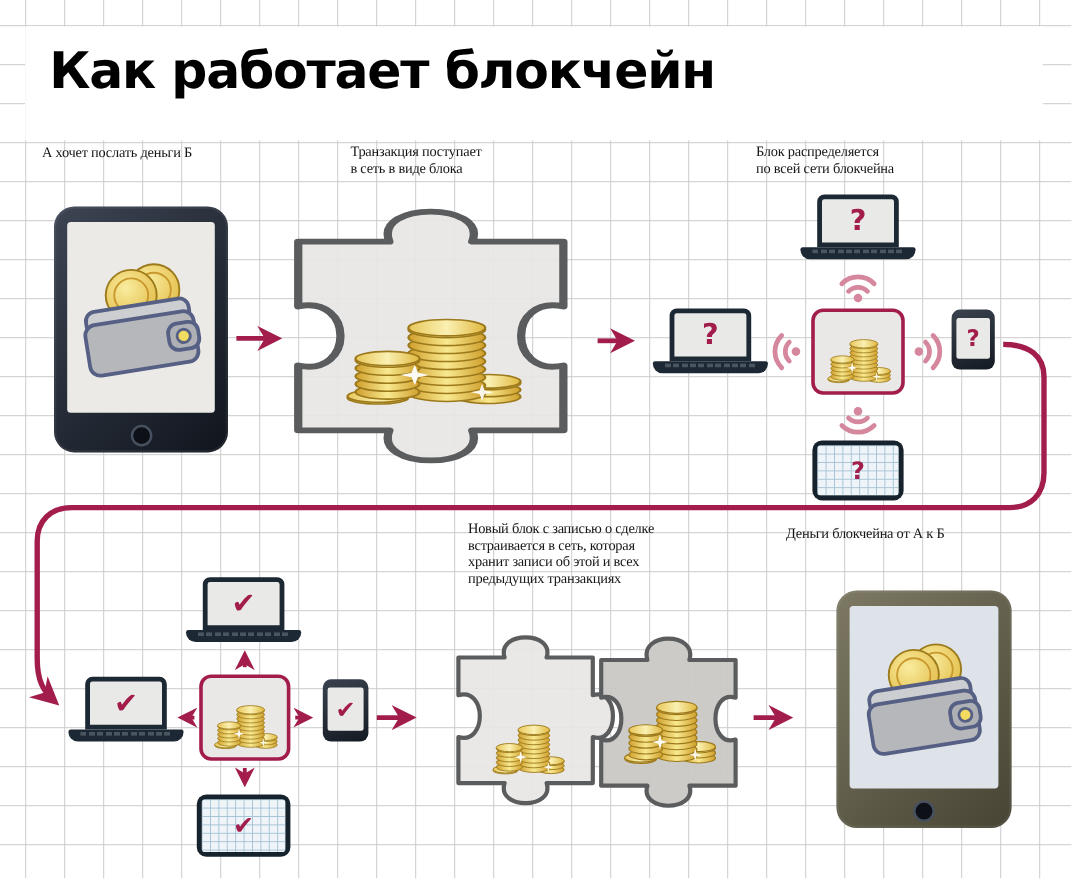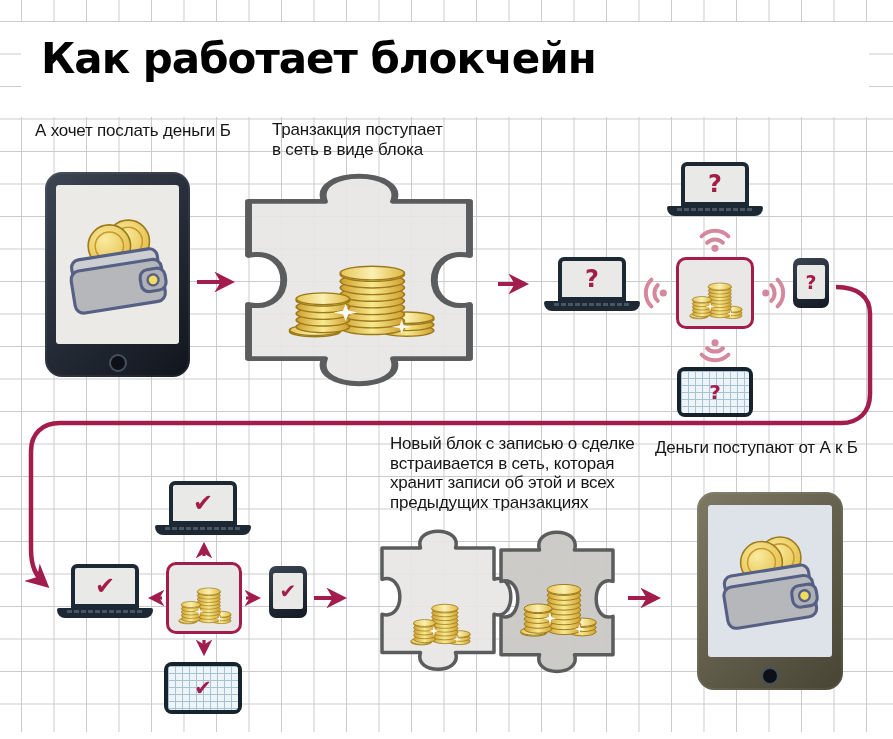--- a/index.html
+++ b/index.html
@@ -14,22 +14,22 @@
   }
   html,body{margin:0;padding:0;background:#fff;}
   .stage{position:relative;width:893px;height:732px;overflow:hidden;background:#fff;
     background-image:linear-gradient(var(--gridline) 1px,transparent 1px),
                      linear-gradient(90deg,var(--gridline) 1px,transparent 1px);
     background-size:32.5px 32.5px;background-position:21px 21px;
     font-family:"Liberation Sans",sans-serif;}
   .title-panel{position:absolute;left:21px;top:22px;width:848px;height:95px;background:#fff;}
   .title-panel h1{margin:0;padding:14px 0 0 20px;font-size:42px;line-height:1.1;font-weight:800;
     letter-spacing:-1px;color:#000;font-family:"DejaVu Sans","Liberation Sans",sans-serif;}
-  .label{position:absolute;font-size:17px;line-height:1.16;font-weight:500;color:#161616;
-    white-space:pre-line;letter-spacing:-0.2px;}
+  .label{position:absolute;font-size:12px;line-height:1.16;font-weight:500;color:#161616;
+    white-space:pre-line;letter-spacing:-0.2px;font-family:Liberation Serif, serif;}
   
   .laptop{position:absolute;width:96px;display:flex;flex-direction:column;align-items:center;}
   .l-scr{width:68px;height:44px;box-sizing:border-box;background:var(--screen);
     border:4px solid var(--dark);border-radius:6px 6px 0 0;display:flex;align-items:center;justify-content:center;}
   .l-base{width:96px;height:10px;background:var(--dark);border-radius:2px 2px 8px 8px;position:relative;}
   .l-base::before{content:"";position:absolute;left:10px;right:10px;top:2px;height:3px;
     background:repeating-linear-gradient(90deg,#49555f 0 5px,transparent 5px 7px);}
   .glyph{color:var(--accent);font-weight:800;font-size:24px;line-height:1;
     font-family:"DejaVu Sans","Liberation Sans",sans-serif;}
   .phone{position:absolute;background:linear-gradient(160deg,#39424e,#141a22);border-radius:7px;
@@ -128,27 +128,29 @@
         </g>
       </symbol>
     </defs>
   </svg>
 
   <div class="title-panel">
     <h1>Как работает блокчейн</h1>
   </div>
 
   <div class="label" style="left:35px;top:121px">А хочет послать деньги Б</div>
-  <div class="label" style="left:272px;top:120px">Транзакция поступает
+  <div class="label" style="left:292px;top:120px">Транзакция поступает
 в сеть в виде блока</div>
+  <div class="label" style="left:630px;top:120px">Блок распределяется
+по всей сети блокчейна</div>
   <div class="label" style="left:390px;top:434px">Новый блок с записью о сделке
 встраивается в сеть, которая
 хранит записи об этой и всех
 предыдущих транзакциях</div>
-  <div class="label" style="left:655px;top:438px">Деньги поступают от А к Б</div>
+  <div class="label" style="left:655px;top:438px">Деньги блокчейна от А к Б</div>
 
   <div class="tablet tablet-a" style="left:45px;top:172px;width:145px;height:205px">
     <div class="t-screen">
       <svg width="118" height="116" viewBox="0 0 150 140">
           <use href="#wallet"></use>
         </svg>
     </div>
     <div class="t-home"></div>
   </div>
 

